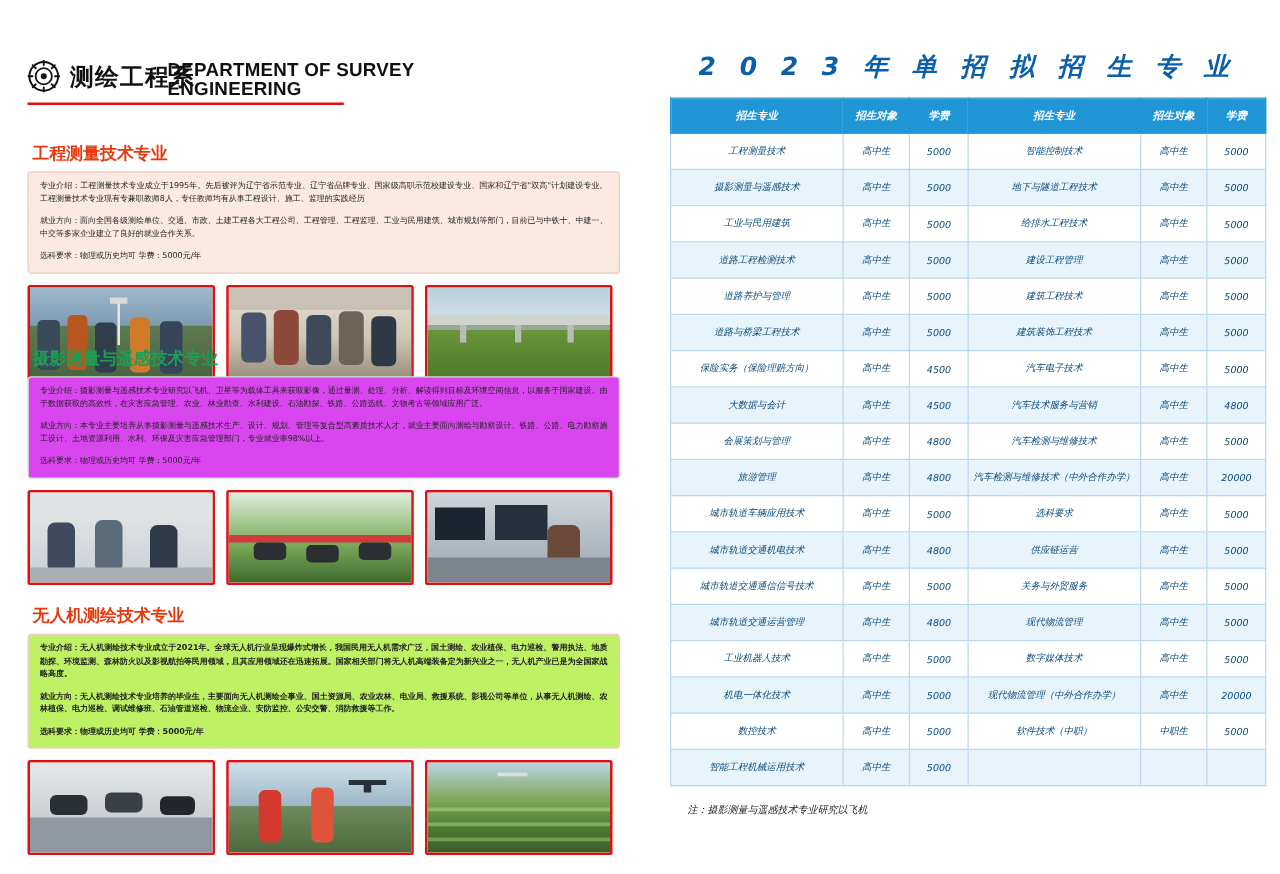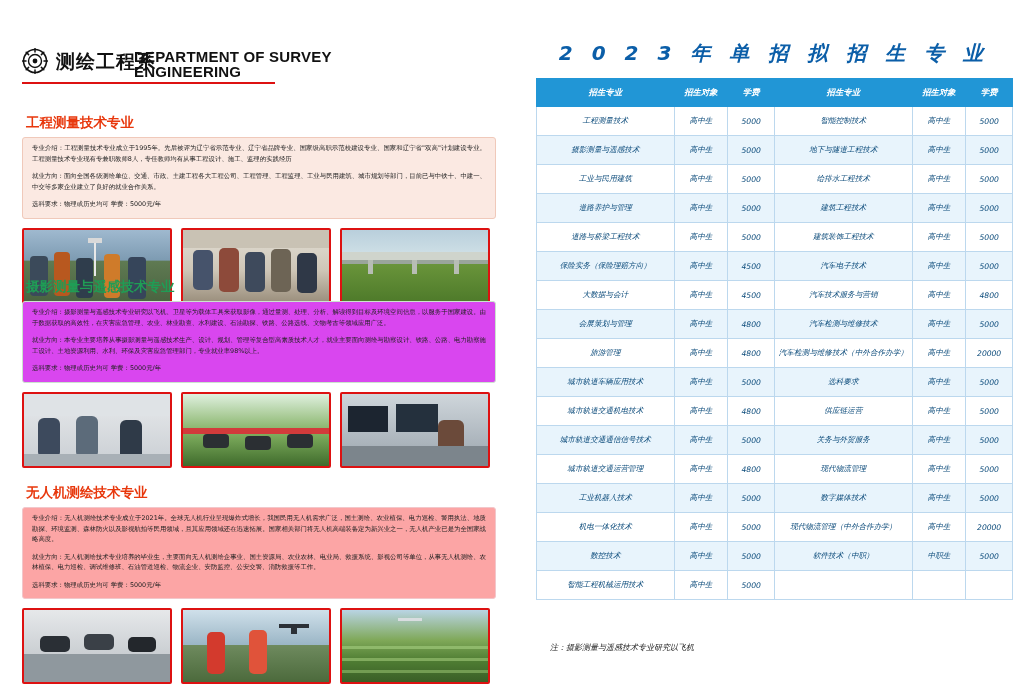--- a/index.html
+++ b/index.html
@@ -46,21 +46,21 @@
   .sec1 .sec-title{color:#e8380d;}
   .sec2 .sec-title{color:#1f9d55;}
   .sec3 .sec-title{color:#e8380d;}
   .text-box{
     border-radius:3px;padding:5px 9px 8px 9px;
     font-size:6.4px;line-height:1.65;color:#222;
     font-family:"DejaVu Sans",sans-serif;
   }
   .sec1 .text-box{background:#fbe9e2;border:1px solid #f0c9ba;}
   .sec2 .text-box{background:#d946ef;border:1px solid #cbe3ce;}
-  .sec3 .text-box{background:#fca5a5;border:1px solid #f2c7cb;}
+  .sec3 .text-box{background:#bef264;border:1px solid #f2c7cb;font-weight:bold;}
   .para{margin:0 0 7px 0;text-align:justify;}
   .para:last-child{margin-bottom:0;}
   .photos{
     display:flex;gap:9px;margin-top:9px;
   }
   .photo{
     width:146px;height:72px;border:2px solid #d11;border-radius:2px;
     overflow:hidden;position:relative;
   }
   .photo .ph-inner{position:absolute;inset:0;}
@@ -279,20 +279,28 @@
         </tr>
         <tr>
           <td class="major">工业与民用建筑</td>
           <td>高中生</td>
           <td>5000</td>
           <td class="major">给排水工程技术</td>
           <td>高中生</td>
           <td>5000</td>
         </tr>
         <tr>
+          <td class="major">道路工程检测技术</td>
+          <td>高中生</td>
+          <td>5000</td>
+          <td class="major">建设工程管理</td>
+          <td>高中生</td>
+          <td>5000</td>
+        </tr>
+        <tr>
           <td class="major">道路养护与管理</td>
           <td>高中生</td>
           <td>5000</td>
           <td class="major">建筑工程技术</td>
           <td>高中生</td>
           <td>5000</td>
         </tr>
         <tr>
           <td class="major">道路与桥梁工程技术</td>
           <td>高中生</td>

